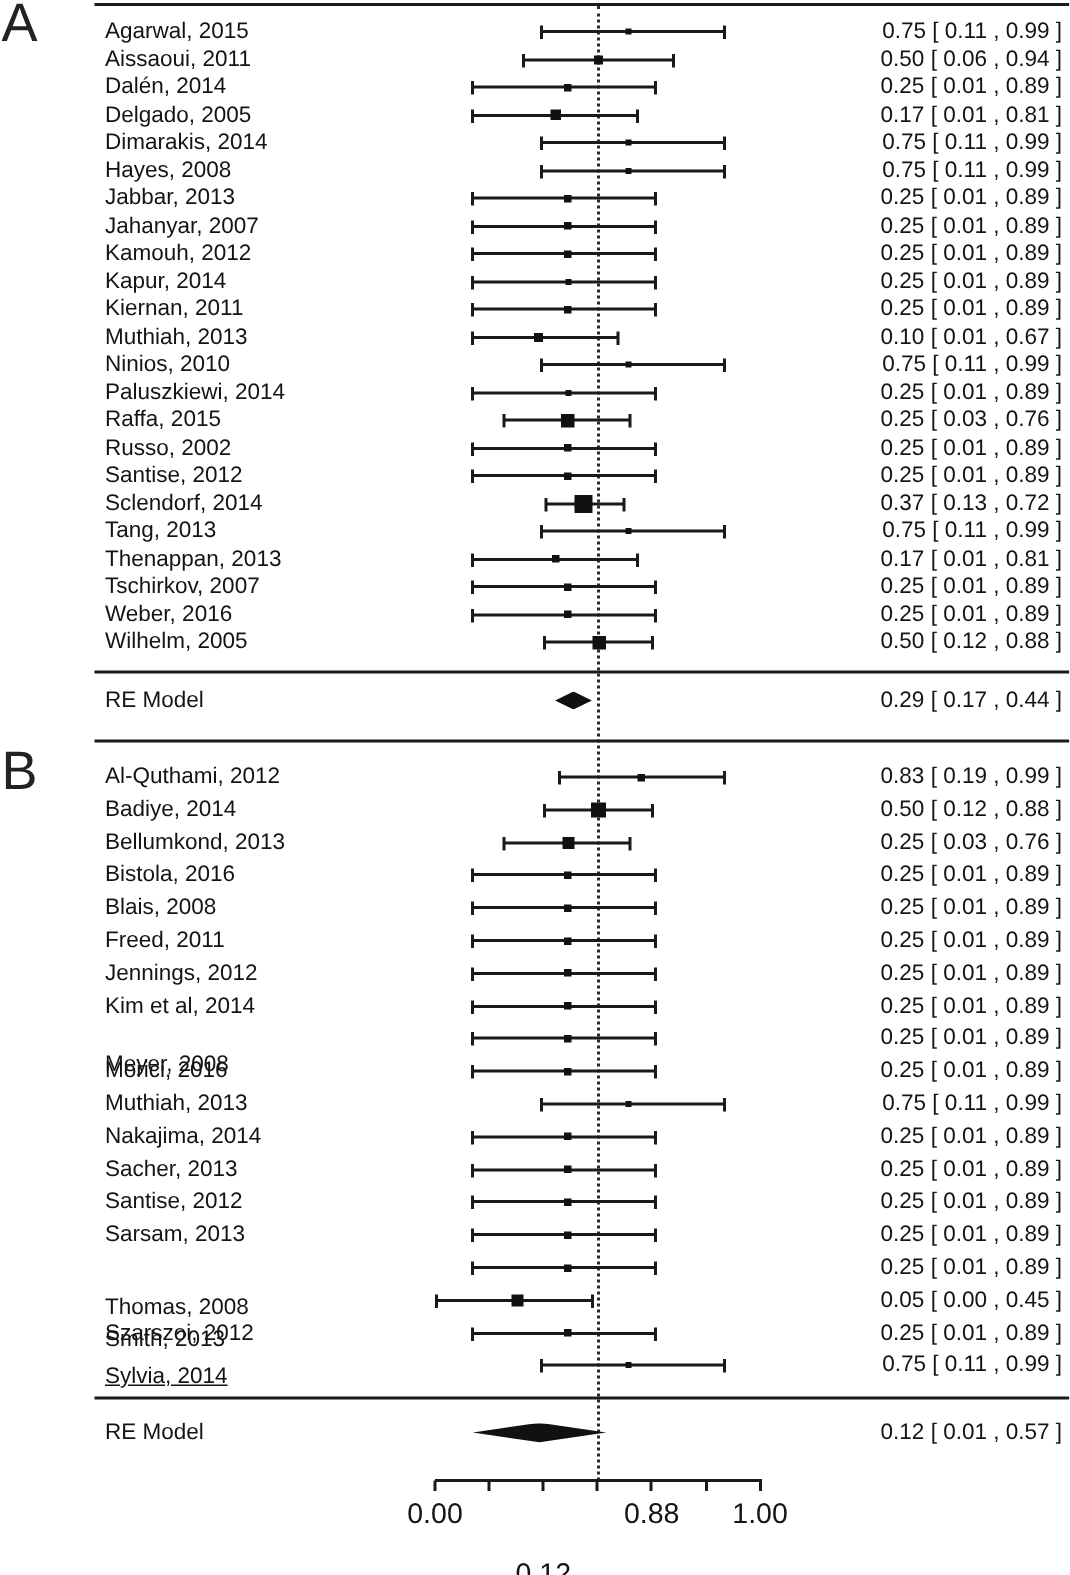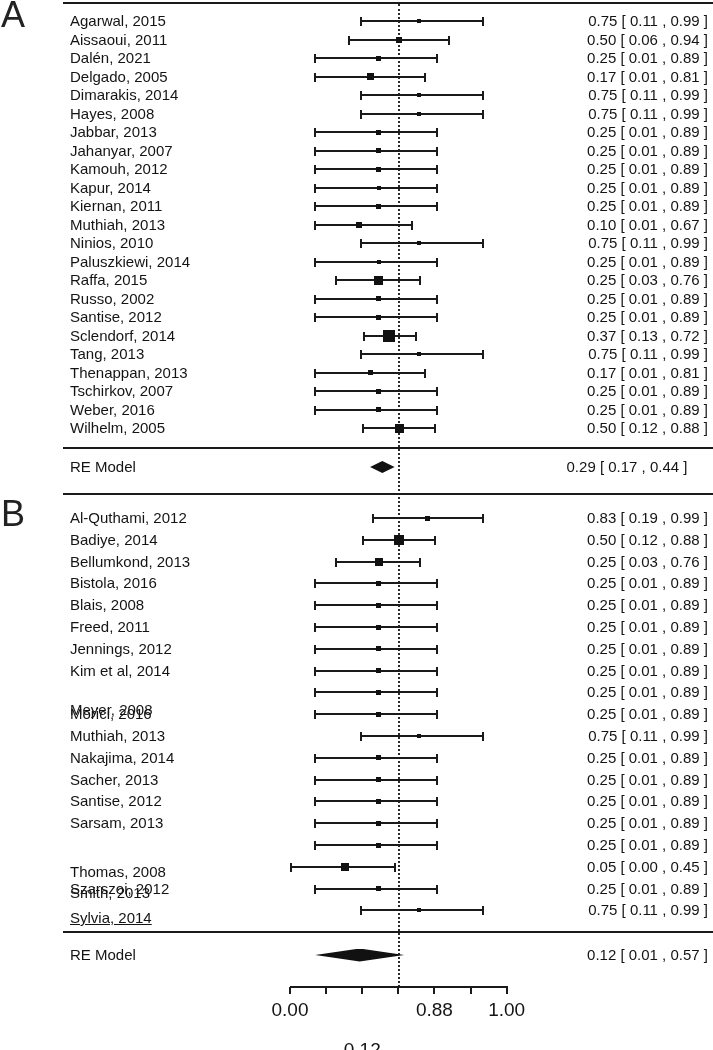--- a/index.html
+++ b/index.html
@@ -36,21 +36,21 @@
     <div class="cap" style="left: 359.865px; top: 17px;"></div>
     <div class="cap" style="left: 481.815px; top: 17px;"></div>
     <div class="sq" style="left: 417.039px; top: 19px; width: 4px; height: 4px;"></div>
     <div class="sval" style="top: 12px;">0.75 [ 0.11 , 0.99 ]</div>
     <div class="sname" style="top: 30.5px;">Aissaoui, 2011</div>
     <div class="bar" style="left: 348.812px; top: 38.5px; width: 100.376px;"></div>
     <div class="cap" style="left: 347.812px; top: 35.5px;"></div>
     <div class="cap" style="left: 448.188px; top: 35.5px;"></div>
     <div class="sq" style="left: 396px; top: 36.5px; width: 6px; height: 6px;"></div>
     <div class="sval" style="top: 30.5px;">0.50 [ 0.06 , 0.94 ]</div>
-    <div class="sname" style="top: 49px;">Dalén, 2021</div>
+    <div class="sname" style="top: 49px;">Dalén, 2014</div>
     <div class="bar" style="left: 315.185px; top: 57px; width: 121.95px;"></div>
     <div class="cap" style="left: 314.185px; top: 54px;"></div>
     <div class="cap" style="left: 436.135px; top: 54px;"></div>
     <div class="sq" style="left: 376.461px; top: 55.5px; width: 5px; height: 5px;"></div>
     <div class="sval" style="top: 49px;">0.25 [ 0.01 , 0.89 ]</div>
     <div class="sname" style="top: 67.5px;">Delgado, 2005</div>
     <div class="bar" style="left: 315.185px; top: 75.5px; width: 110.263px;"></div>
     <div class="cap" style="left: 314.185px; top: 72.5px;"></div>
     <div class="cap" style="left: 424.448px; top: 72.5px;"></div>
     <div class="sq" style="left: 366.578px; top: 73px; width: 7px; height: 7px;"></div>
@@ -164,21 +164,21 @@
     <div class="sq" style="left: 376.461px; top: 407px; width: 5px; height: 5px;"></div>
     <div class="sval" style="top: 400.5px;">0.25 [ 0.01 , 0.89 ]</div>
     <div class="sname" style="top: 419px;">Wilhelm, 2005</div>
     <div class="bar" style="left: 362.658px; top: 427px; width: 72.6839px;"></div>
     <div class="cap" style="left: 361.658px; top: 424px;"></div>
     <div class="cap" style="left: 434.342px; top: 424px;"></div>
     <div class="sq" style="left: 394.5px; top: 423.5px; width: 9px; height: 9px;"></div>
     <div class="sval" style="top: 419px;">0.50 [ 0.12 , 0.88 ]</div>
     <div class="sname" style="top: 458px;">RE Model</div>
     <div class="diamond" style="left: 370.078px; top: 461px; width: 24.523px; height: 12px;"></div>
-    <div class="sval" style="top: 458px; text-align: center;">0.29 [ 0.17 , 0.44 ]</div>
+    <div class="sval" style="top: 458px;">0.29 [ 0.17 , 0.44 ]</div>
     <div class="sname" style="top: 509px;">Al-Quthami, 2012</div>
     <div class="bar" style="left: 372.552px; top: 517px; width: 110.263px;"></div>
     <div class="cap" style="left: 371.552px; top: 514px;"></div>
     <div class="cap" style="left: 481.815px; top: 514px;"></div>
     <div class="sq" style="left: 425.422px; top: 515.5px; width: 5px; height: 5px;"></div>
     <div class="sval" style="top: 509px;">0.83 [ 0.19 , 0.99 ]</div>
     <div class="sname" style="top: 530.8px;">Badiye, 2014</div>
     <div class="bar" style="left: 362.658px; top: 538.8px; width: 72.6839px;"></div>
     <div class="cap" style="left: 361.658px; top: 535.8px;"></div>
     <div class="cap" style="left: 434.342px; top: 535.8px;"></div>

